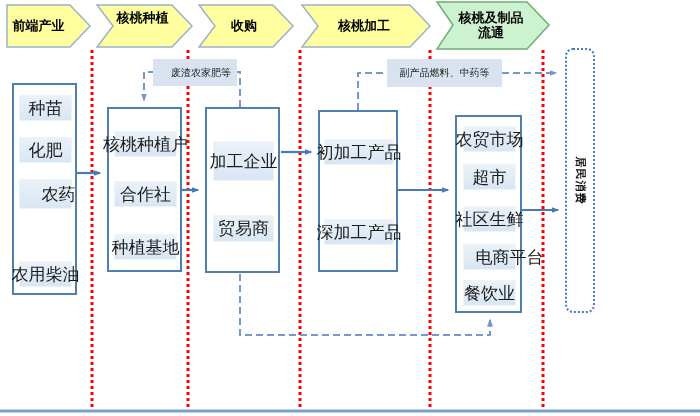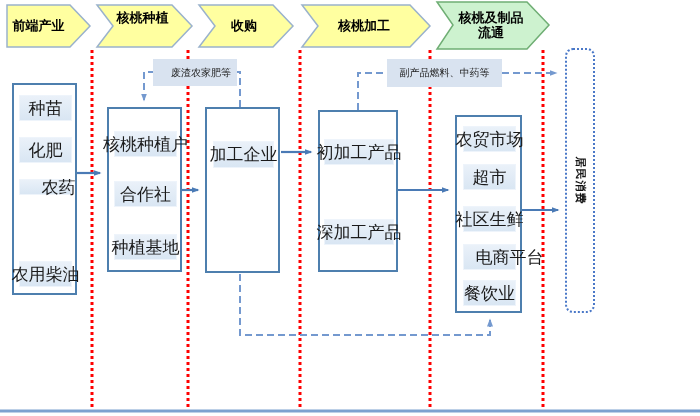--- a/index.html
+++ b/index.html
@@ -89,32 +89,33 @@
 
   <div class="stage-label" style="left:7px;top:5px;width:63px;height:42px;">前端产业</div>
   <div class="stage-label" style="left:113px;top:5px;width:59px;height:26px;">核桃种植</div>
   <div class="stage-label" style="left:215px;top:5px;width:58px;height:42px;">收购</div>
   <div class="stage-label" style="left:318px;top:5px;width:92px;height:42px;">核桃加工</div>
   <div class="stage-label" style="left:455px;top:2px;width:72px;height:47px;">核桃及制品流通</div>
 
   <div class="container" style="left:12px;top:83px;width:65px;height:212px;">
     <div class="cell" style="left:5px;top:10px;width:53px;height:26px;">种苗</div>
     <div class="cell" style="left:5px;top:52px;width:53px;height:26px;">化肥</div>
-    <div class="cell" style="left:5px;top:94px;width:53px;height:16px;padding-left:26px;">农药</div>
+    <div class="cell" style="left:5px;top:94px;width:53px;height:30px;padding-left:26px;">农药</div>
     <div class="cell" style="left:5px;top:176px;width:53px;height:26px;">农用柴油</div>
   </div>
 
   <div class="container" style="left:107px;top:107px;width:75px;height:165px;">
     <div class="cell" style="left:5px;top:22px;width:63px;height:26px;text-align:right;">核桃种植户</div>
     <div class="cell" style="left:5px;top:72px;width:63px;height:26px;">合作社</div>
     <div class="cell" style="left:5px;top:125px;width:63px;height:26px;">种植基地</div>
   </div>
 
   <div class="container" style="left:205px;top:107px;width:75px;height:166px;">
-    <div class="cell" style="left:6px;top:32px;width:61px;height:27px;">加工企业</div>
+    <div class="cell" style="left:6px;top:32px;width:61px;height:40px;">加工企业</div>
+    <div class="cell" style="left:6px;top:106px;width:61px;height:27px;">贸易商</div>
   </div>
 
   <div class="container" style="left:318px;top:110px;width:80px;height:162px;padding-left:16px;">
     <div class="cell" style="left:4px;top:27px;width:70px;height:26px;">初加工产品</div>
     <div class="cell" style="left:4px;top:107px;width:70px;height:26px;">深加工产品</div>
   </div>
 
   <div class="container" style="left:455px;top:115px;width:67px;height:198px;">
     <div class="cell" style="left:6px;top:9px;width:53px;height:26px;">农贸市场</div>
     <div class="cell" style="left:6px;top:47px;width:53px;height:26px;">超市</div>

